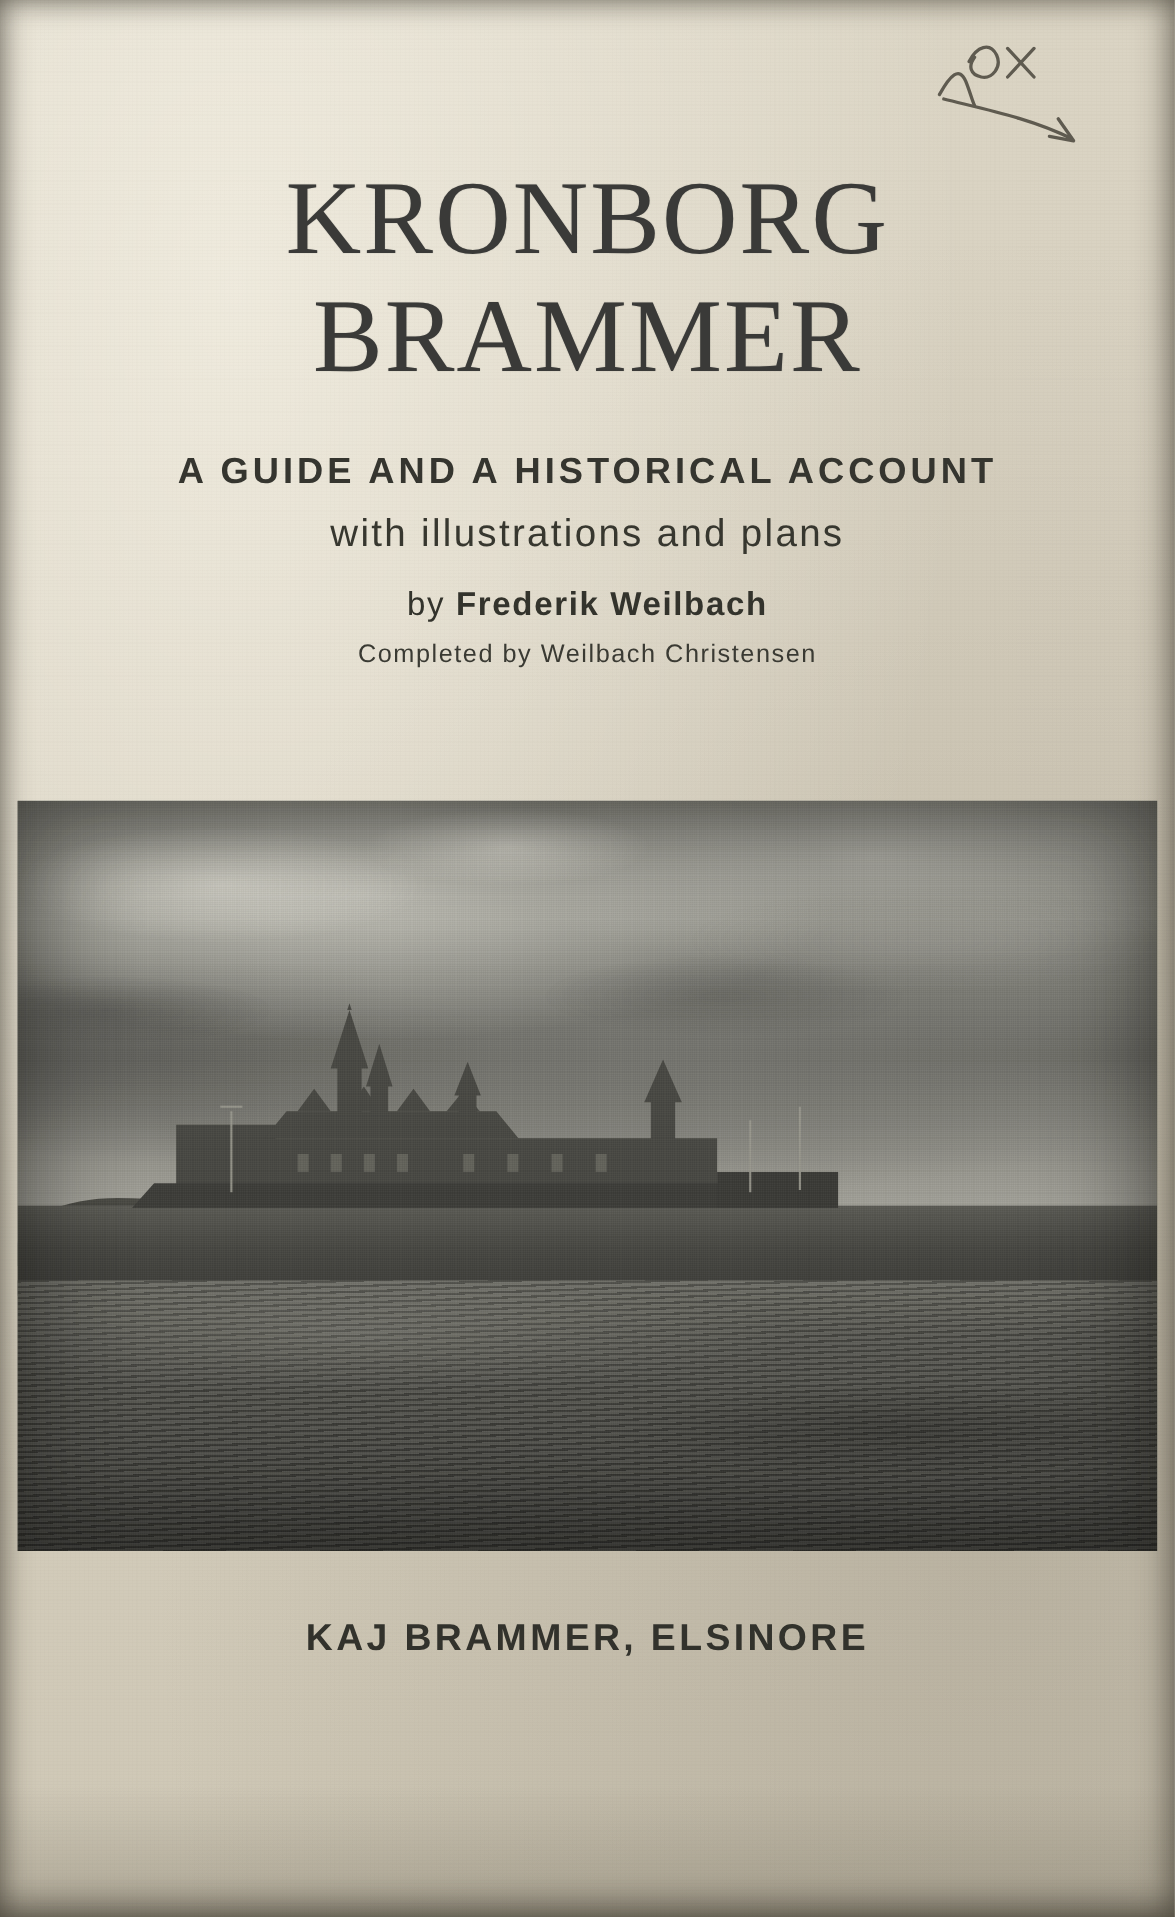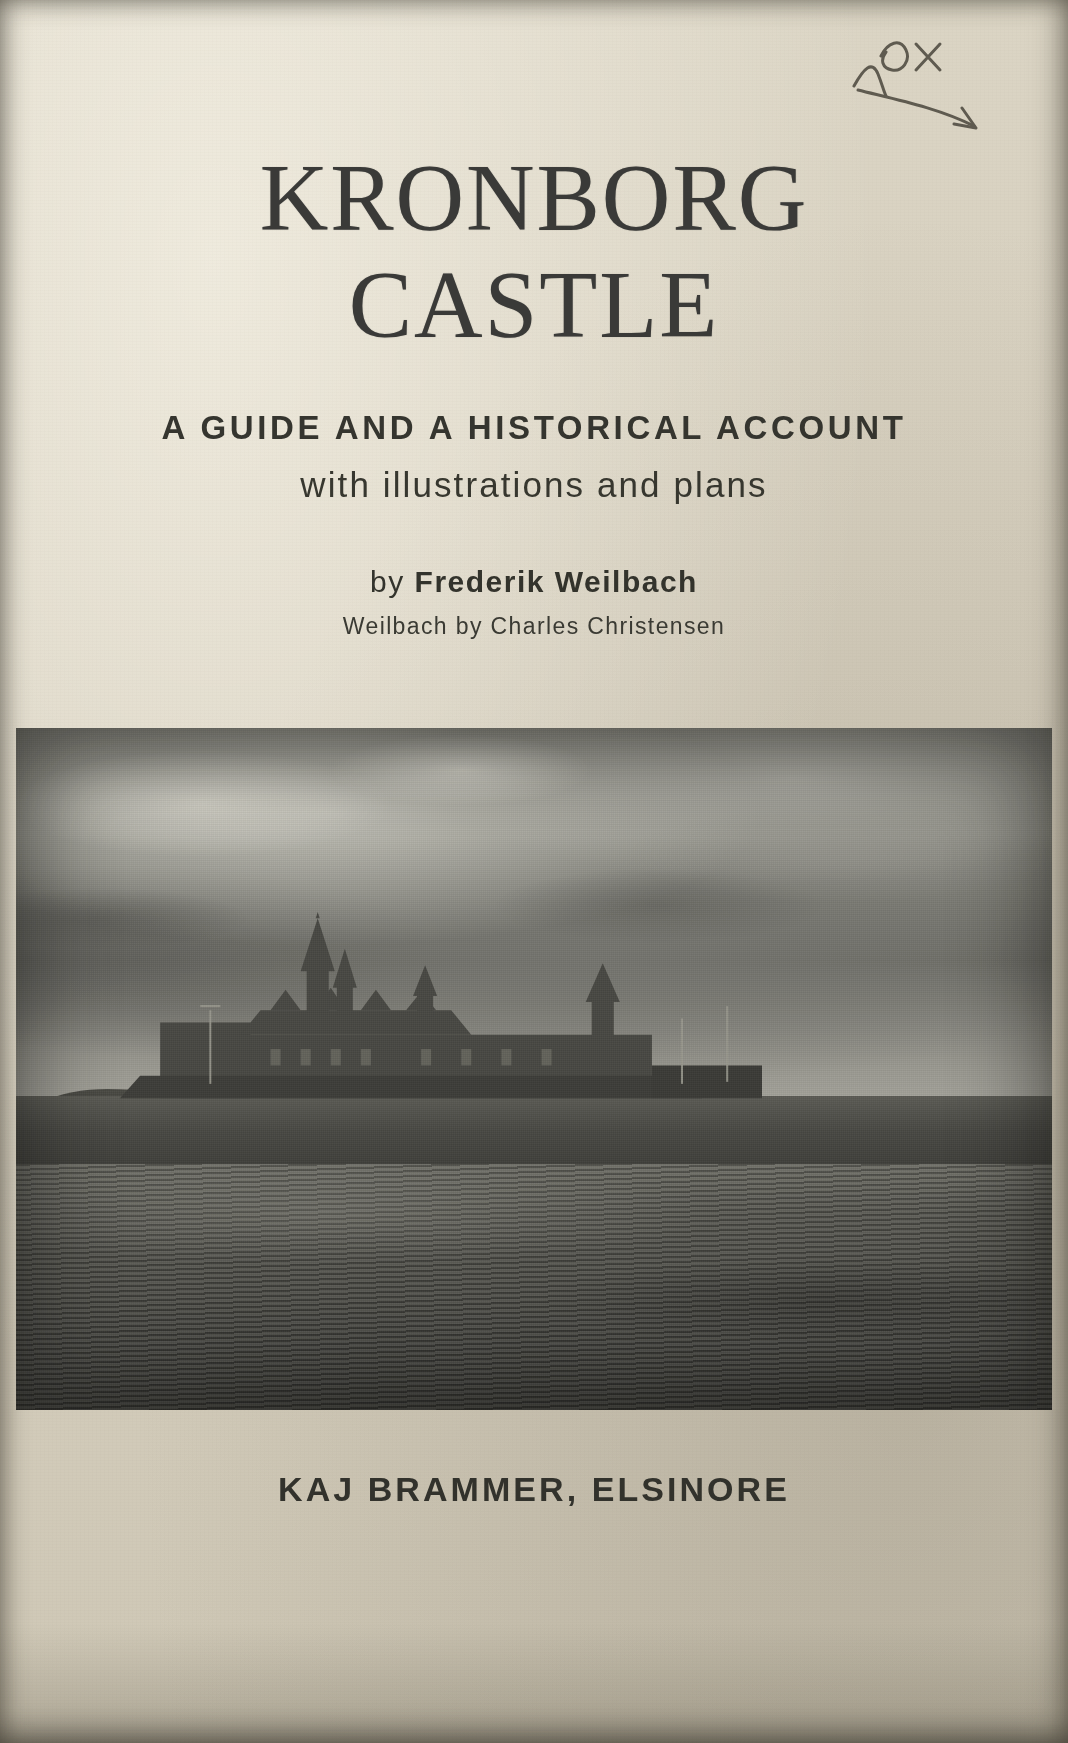--- a/index.html
+++ b/index.html
@@ -97,21 +97,21 @@
   }
   .subtitle2 {
     margin-top: 18px;
     font-size: 35px;
     font-weight: 400;
     letter-spacing: 0.06em;
     color: #37372f;
     font-family: "Liberation Sans", sans-serif;
   }
   .author {
-    margin-top: 60px;
+    margin-top: 28px;
     font-size: 30px;
     font-weight: 400;
     letter-spacing: 0.05em;
     color: #33332c;
     font-family: "Liberation Sans", sans-serif;
   }
   .author strong { font-weight: 700; }
   .completed {
     margin-top: 14px;
     font-size: 23px;
@@ -254,28 +254,28 @@
         <path d="M68 14 L 92 40 M 92 14 L 68 40"></path>
         <path d="M10 60 C 50 70, 90 78, 126 96"></path>
         <path d="M114 78 L 128 98 L 106 94"></path>
       </g>
     </svg>
 
   </div>
 
   <div class="title-block">
     <div class="main-title title-line1">KRONBORG</div>
-    <div class="main-title title-line2">CASTLE</div>
+    <div class="main-title title-line2">BRAMMER</div>
     <div class="subtitle">A GUIDE AND A HISTORICAL ACCOUNT</div>
     <div class="subtitle2">with illustrations and plans</div>
     <div class="author">
       <span>by</span>
       <strong>Frederik Weilbach</strong>
     </div>
-    <div class="completed">Weilbach by Charles Christensen</div>
+    <div class="completed">Completed by Weilbach Christensen</div>
   </div>
 
   <div class="photo">
     <div class="sky"></div>
     <div class="clouds"></div>
     <div class="headland"></div>
     <div class="shore"></div>
 
     <div class="castle">
       <svg viewBox="0 0 640 220" preserveAspectRatio="none" aria-hidden="true">

